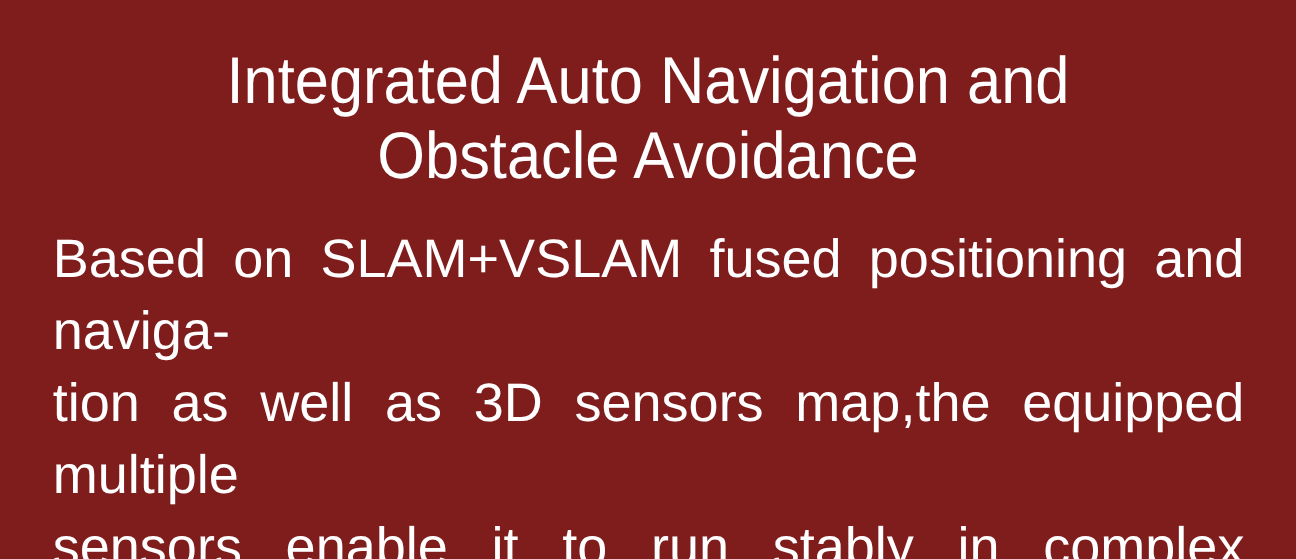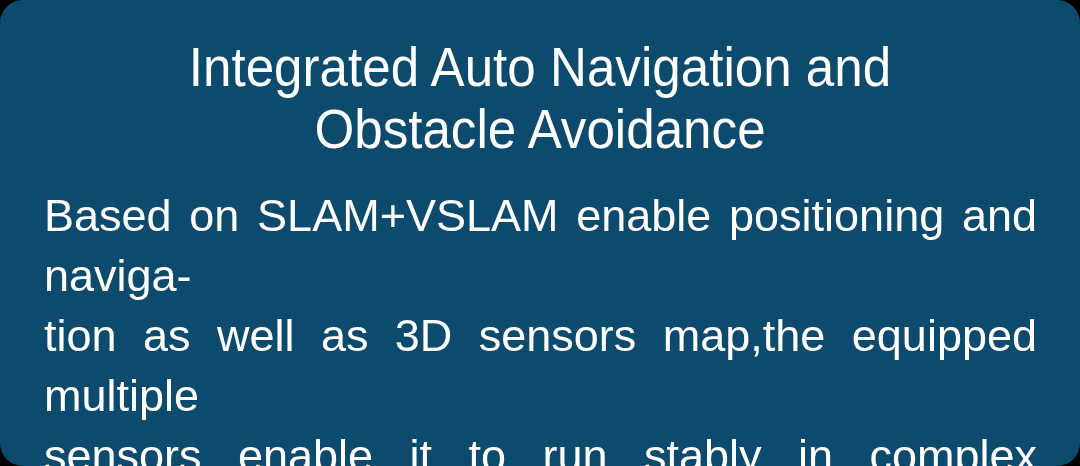--- a/index.html
+++ b/index.html
@@ -62,27 +62,27 @@
     white-space: nowrap;
     
     text-align: justify;
     text-align-last: justify;
     white-space: normal;
   }
 </style>
 </head>
 <body style="background: rgb(0, 0, 0);">
 
-<div class="slide" style="background: #0c4a6e; color: rgb(255, 255, 255); border-radius: 23px;">
+<div class="slide" style="background: #7f1d1d; color: rgb(255, 255, 255);">
 
   <div class="title-block">
     <span class="title-line">Integrated Auto Navigation and</span>
     <span class="title-line">Obstacle Avoidance</span>
   </div>
 
   <div class="body-block">
-    <span class="body-line">Based on SLAM+VSLAM enable positioning and naviga-</span>
+    <span class="body-line">Based on SLAM+VSLAM fused positioning and naviga-</span>
     <span class="body-line">tion as well as 3D sensors map,the equipped multiple</span>
     <span class="body-line">sensors enable it to run stably in complex scenarios with</span>
 
   </div>
 
 </div>
 
 </body></html>

